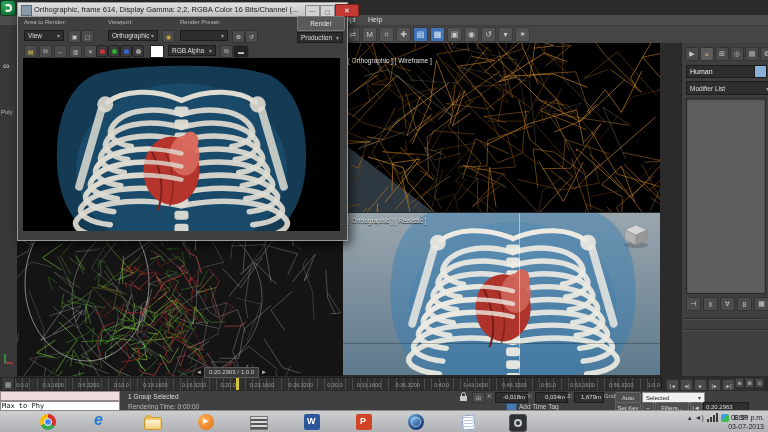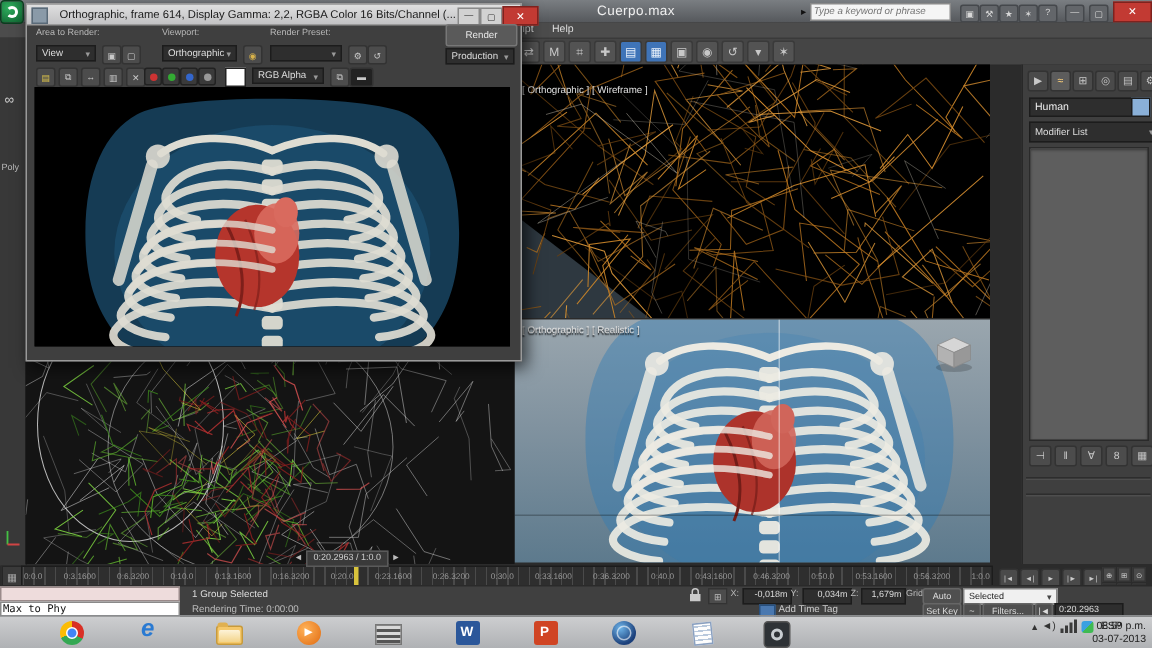--- a/index.html
+++ b/index.html
@@ -151,21 +151,21 @@
   #tray-colored{width:8px;height:8px;border-radius:2px;background:linear-gradient(135deg,#3aa0e0 50%,#3fba52 50%);}
   #tray-lang{font-size:7px;color:#222;margin-left:2px;}
   #clock{right:4px;top:2px;text-align:right;font-size:7px;color:#222;line-height:9px;}
 
   
   #rfw{left:17px;top:2px;width:329px;height:237px;background:#3f3f3f;border:1px solid #9a9a9a;
        box-shadow:3px 4px 10px rgba(0,0,0,.65);z-index:40;}
   #rfw-titlebar{left:0;top:0;width:329px;height:13px;background:linear-gradient(#e0e0e0,#c2c2c4);
                 border-bottom:1px solid #9a9a9a;}
   #rfw-icon{left:3px;top:2px;width:9px;height:9px;background:#8a9aa8;border:1px solid #5a6a78;}
-  #rfw-title{left:16px;top:2px;font-size:7.5px;color:#1a1a1a;width:270px;white-space:nowrap;overflow:hidden;text-align:right;}
+  #rfw-title{left:16px;top:2px;font-size:7.5px;color:#1a1a1a;width:270px;white-space:nowrap;overflow:hidden;}
   #rfw-min{left:287px;top:2px;width:13px;height:10px;}
   #rfw-max{left:302px;top:2px;width:13px;height:10px;}
   .litebtn{background:#d2d2d2;border:1px solid #8a8a8a;color:#333;font-size:6px;display:flex;
            align-items:center;justify-content:center;}
   #rfw-close{left:317px;top:1px;width:22px;height:11px;background:#c23a33;border:1px solid #7e221e;
              color:#fff;font-size:7px;display:flex;align-items:center;justify-content:center;}
   .rfw-label{font-size:6px;color:#b8b8b8;}
   .rfw-dd{position:absolute;height:11px;box-sizing:border-box;}
   .ibtn{width:11px;height:11px;background:#4c4c4c;border:1px solid #333;color:#c9c9c9;font-size:6px;
         display:flex;align-items:center;justify-content:center;border-radius:2px;}
@@ -180,35 +180,20 @@
   #green-logo{left:0;top:0;width:16px;height:16px;z-index:60;border-radius:3px;
               background:radial-gradient(circle at 35% 30%,#2fae5e,#0d5c2c);border:1px solid #0a3d1e;box-sizing:border-box;}
   #green-logo::after{content:"";position:absolute;inset:3px;border:2px solid #fff;border-radius:50%;
               border-left-color:transparent;}
 </style>
 </head>
 <body>
 
 <div id="screen" class="nosel">
 
-  <div id="titlebar" class="abs">
-    <span id="win-title" class="abs">Cuerpo.max</span>
-    <div id="search-wrap" class="abs">
-      <span id="search-arrow">▸</span>
-      <input id="search-input" placeholder="Type a keyword or phrase" style="">
-    </div>
-    <div class="tbtn abs" style="left:640px;top:3px">▣</div>
-    <div class="tbtn abs" style="left:653px;top:3px">⚒</div>
-    <div class="tbtn abs" style="left:666px;top:3px">★</div>
-    <div class="tbtn abs" style="left:679px;top:3px">✶</div>
-    <div class="tbtn abs" style="left:692px;top:3px">?</div>
-    <div id="btn-min" class="tbtn abs">—</div>
-    <div id="btn-max" class="tbtn abs">▢</div>
-    <div id="btn-close" class="abs">✕</div>
-  </div>
 
   <div id="menubar" class="abs">
     <span class="menu-item abs" style="left:346px">ript</span>
     <span class="menu-item abs" style="left:368px">Help</span>
   </div>
 
   <div id="toolbar" class="abs">
     <div id="toolbar-icons" class="abs">
         <div class="mti">⇄</div>
         <div class="mti">M</div>

